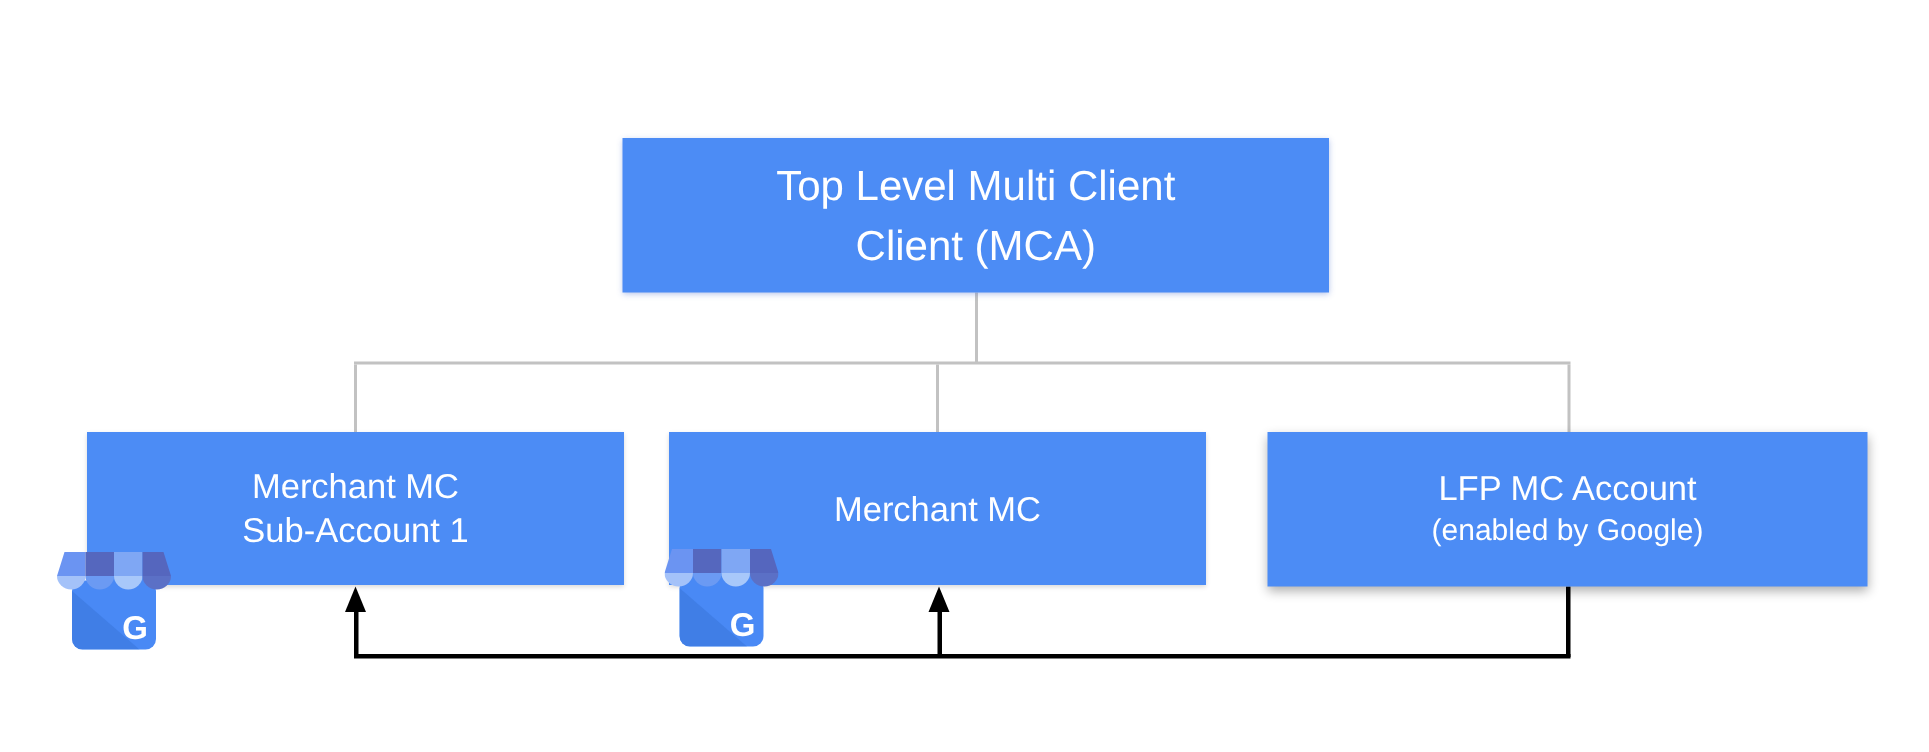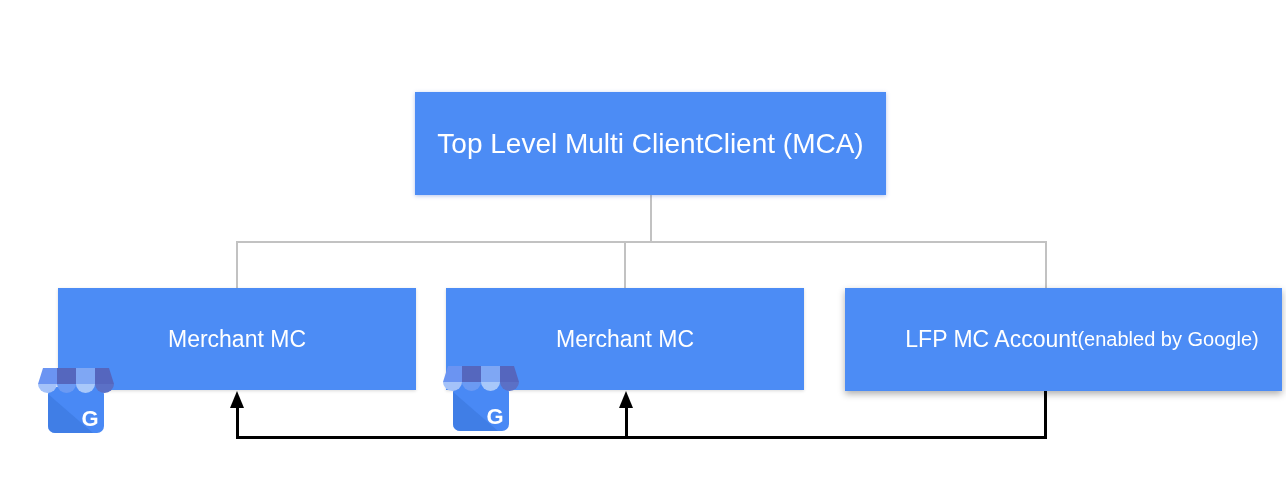--- a/index.html
+++ b/index.html
@@ -14,39 +14,39 @@
     height: 501px;
     background: #ffffff;
     overflow: hidden;
   }
   
   .node {
     position: absolute;
     background: #4c8cf5;
     color: #ffffff;
     display: flex;
-    flex-direction: row;
+    flex-direction: column;
     align-items: center;
     justify-content: center;
     text-align: center;
   }
   .node-mca {
     left: 415px; top: 92px; width: 471px; height: 103px;
     font-size: 28px; line-height: 40px;
     box-shadow: 0 1px 4px rgba(90, 125, 210, 0.45);
   }
   .node-child {
     font-size: 23px; line-height: 29px;
     box-shadow: 0 1px 3px rgba(0, 0, 0, 0.15);
     text-align: center;
   }
   .node-sub1 { left: 58px;  top: 288px; width: 358px; height: 102px; }
   .node-sub2 { left: 446px; top: 288px; width: 358px; height: 102px; }
   .node-lfp  { left: 845px; top: 288px; width: 400px; height: 103px;
-               box-shadow: 0 3px 7px rgba(0, 0, 0, 0.32); padding-left: 37px; }
+               box-shadow: 0 3px 7px rgba(0, 0, 0, 0.32); }
   .node-lfp .line-sub { font-size: 20px; }
 
   
   .tree-line {
     position: absolute;
     background: #c2c2c2;
   }
   .stem   { left: 650px;  top: 195px; width: 2px;   height: 47px; }
   .hbar   { left: 236px;  top: 241px; width: 811px; height: 2px;  }
   .drop-1 { left: 236px;  top: 243px; width: 2px;   height: 45px; }
@@ -95,20 +95,21 @@
   <div class="arrowhead arrowhead-1"></div>
   <div class="arrowhead arrowhead-2"></div>
 
   <div class="node node-mca">
     <span>Top Level Multi Client</span>
     <span>Client (MCA)</span>
   </div>
 
   <div class="node node-child node-sub1">
     <span>Merchant MC</span>
+    <span>Sub-Account 1</span>
   </div>
 
   <div class="node node-child node-sub2">
     <span>Merchant MC</span>
   </div>
 
   <div class="node node-child node-lfp">
     <span>LFP MC Account</span>
     <span class="line-sub">(enabled by Google)</span>
   </div>

